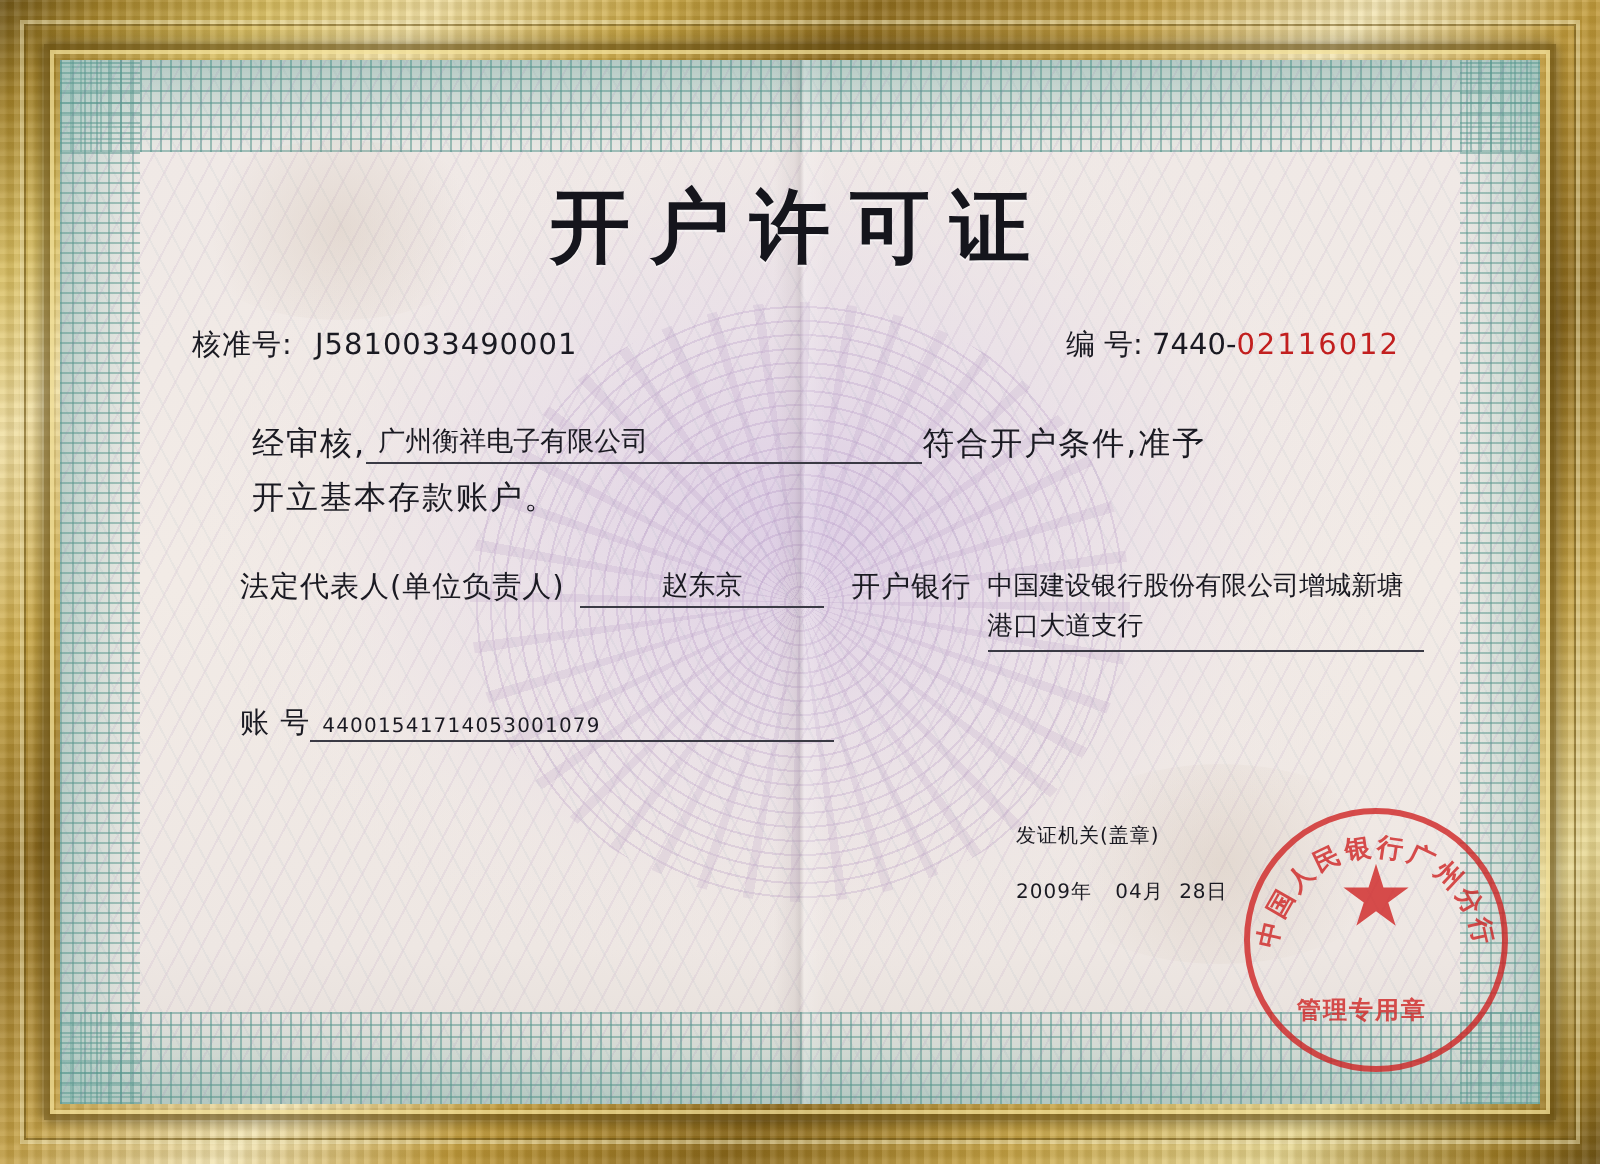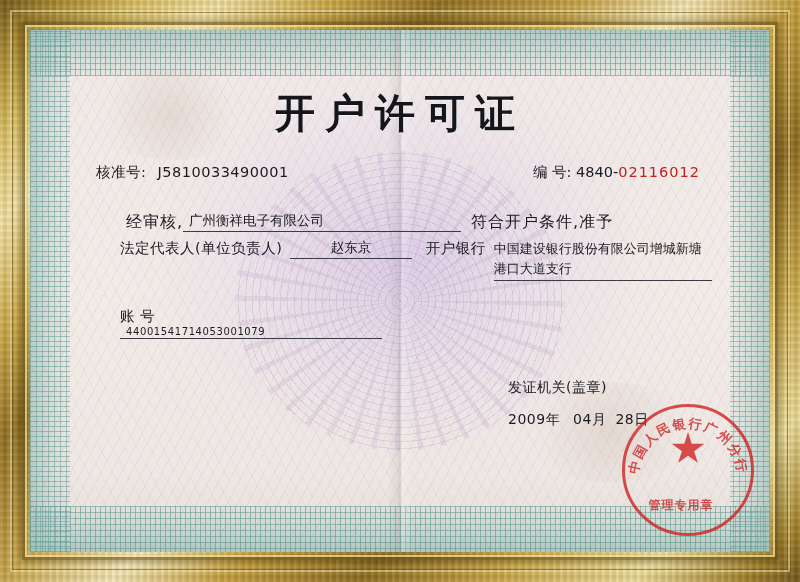--- a/index.html
+++ b/index.html
@@ -265,21 +265,21 @@
     display: inline-block;
     border-bottom: 1px solid #3a3a44;
     min-width: 250px;
     text-align: left;
     padding: 0 4px 1px 6px;
     font-size: 13.5px;
     letter-spacing: 0;
   }
   .fill.wide { min-width: 268px; }
   .fill.acct { min-width: 252px; font-size: 10px; letter-spacing: 0.6px; }
-  .body-line .tail { margin-left: 10px; }
+  .body-line .tail { }
 
   .line2 {
     padding-left: 38px;
     font-size: 16px;
     letter-spacing: 1px;
     margin-bottom: 24px;
   }
 
   .rep-row {
     display: flex;
@@ -308,27 +308,26 @@
     padding-bottom: 1px;
   }
 
   .acct-row {
     display: flex;
     align-items: baseline;
     font-size: 14.5px;
     padding-left: 32px;
     margin-bottom: 40px;
     letter-spacing: 0.5px;
-    flex-direction: column;
   }
 
   .issuer-block {
     position: relative;
     margin-left: 420px;
-    font-size: 14px;
+    font-size: 10px;
     letter-spacing: 0.5px;
   }
   .issuer-line { margin-bottom: 14px; }
   .issuer-date .d1 { margin-right: 4px; }
   .issuer-date .sep { margin: 0 4px; }
 
   
   #seal {
     position: absolute;
     left: 592px;
@@ -408,30 +407,31 @@
 
       <div id="doc-title">开户许可证</div>
 
       <div class="row-numbers">
         <div class="approval">
           <span>核准号:</span>
           <span class="val">J5810033490001</span>
         </div>
         <div class="serial">
           <span>编 号:</span>
-          <span>4840-</span><span class="red">02116012</span>
+          <span>7440-</span><span class="red">02116012</span>
         </div>
       </div>
 
       <div class="body-line">
         <span>经审核,</span>
         <span class="fill wide">广州衡祥电子有限公司</span>
         <span class="tail">符合开户条件,准予</span>
       </div>
 
+      <div class="line2">开立基本存款账户。</div>
 
       <div class="rep-row">
         <span class="rep-label">法定代表人(单位负责人)</span>
         <span class="rep-fill">赵东京</span>
         <span class="bank-label">开户银行</span>
         <span class="bank-value">中国建设银行股份有限公司增城新塘港口大道支行</span>
       </div>
 
       <div class="acct-row">
         <span>账 号</span>

